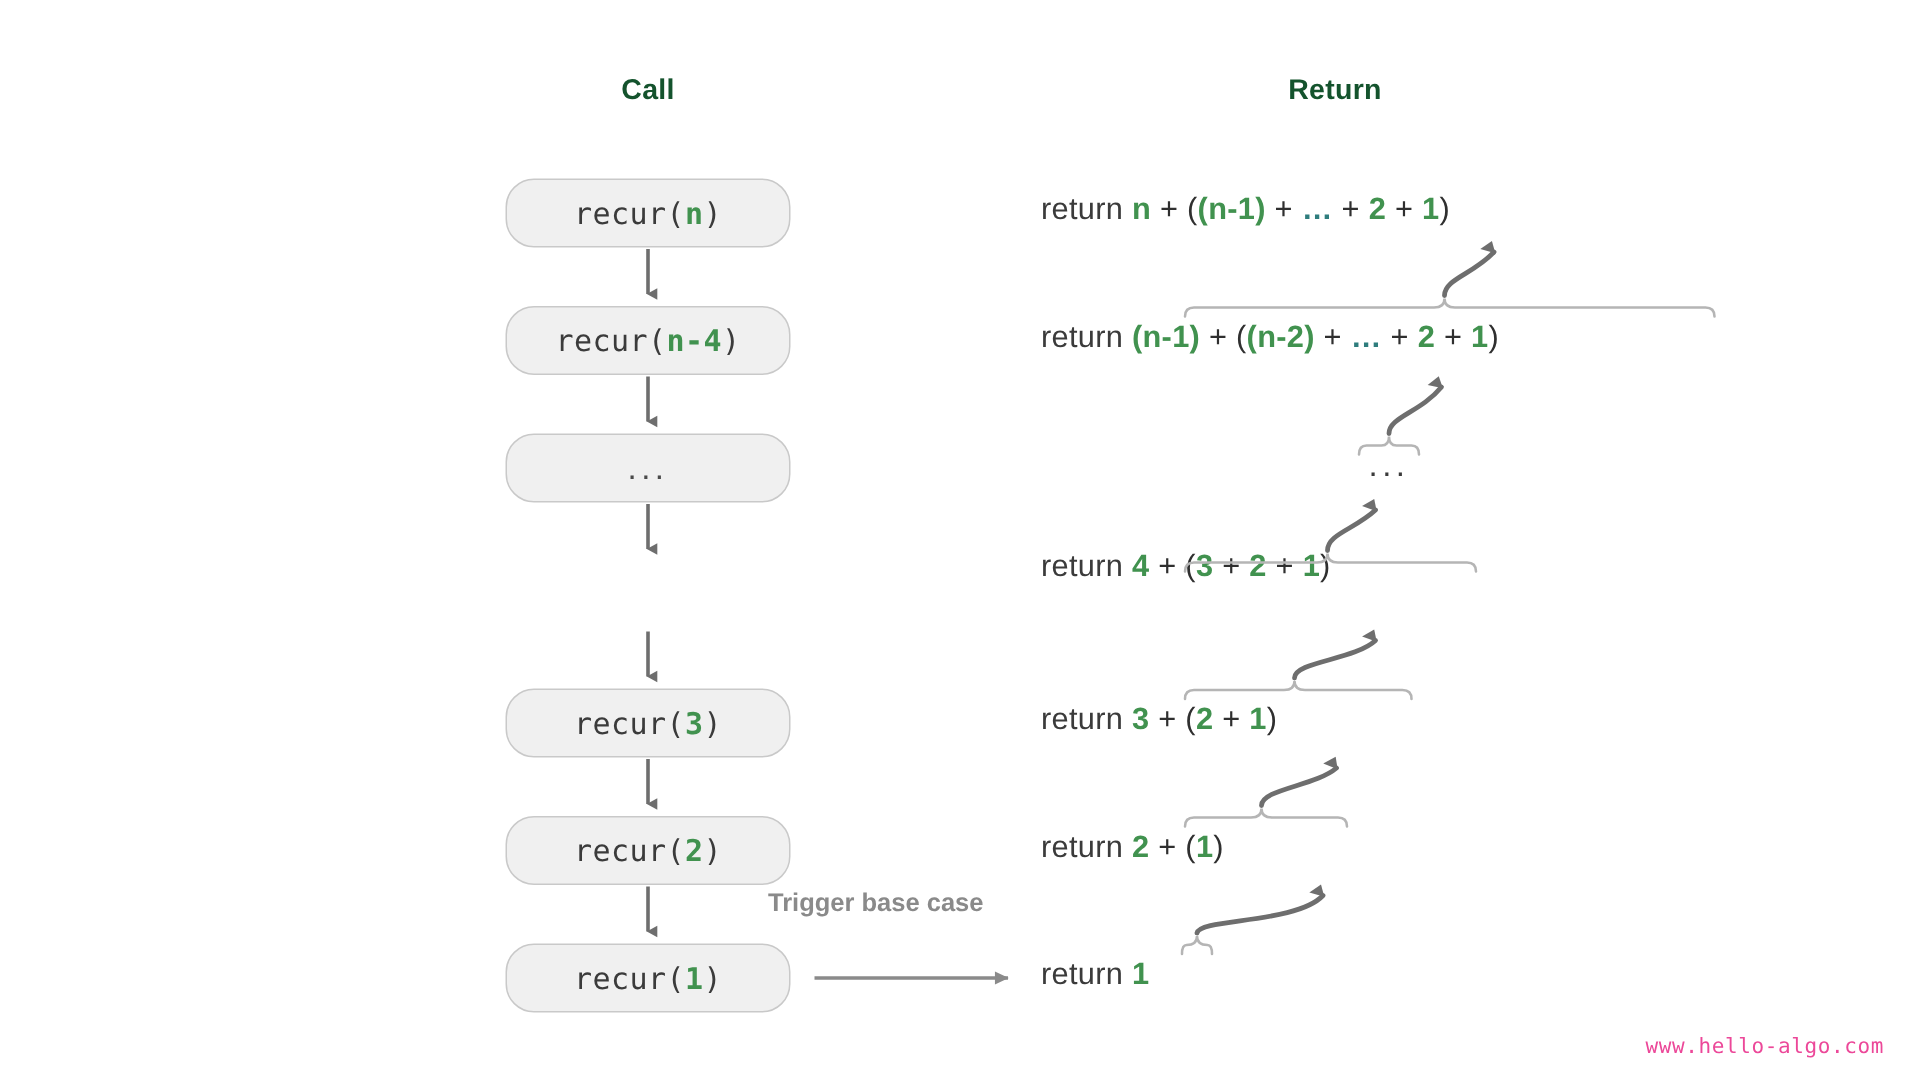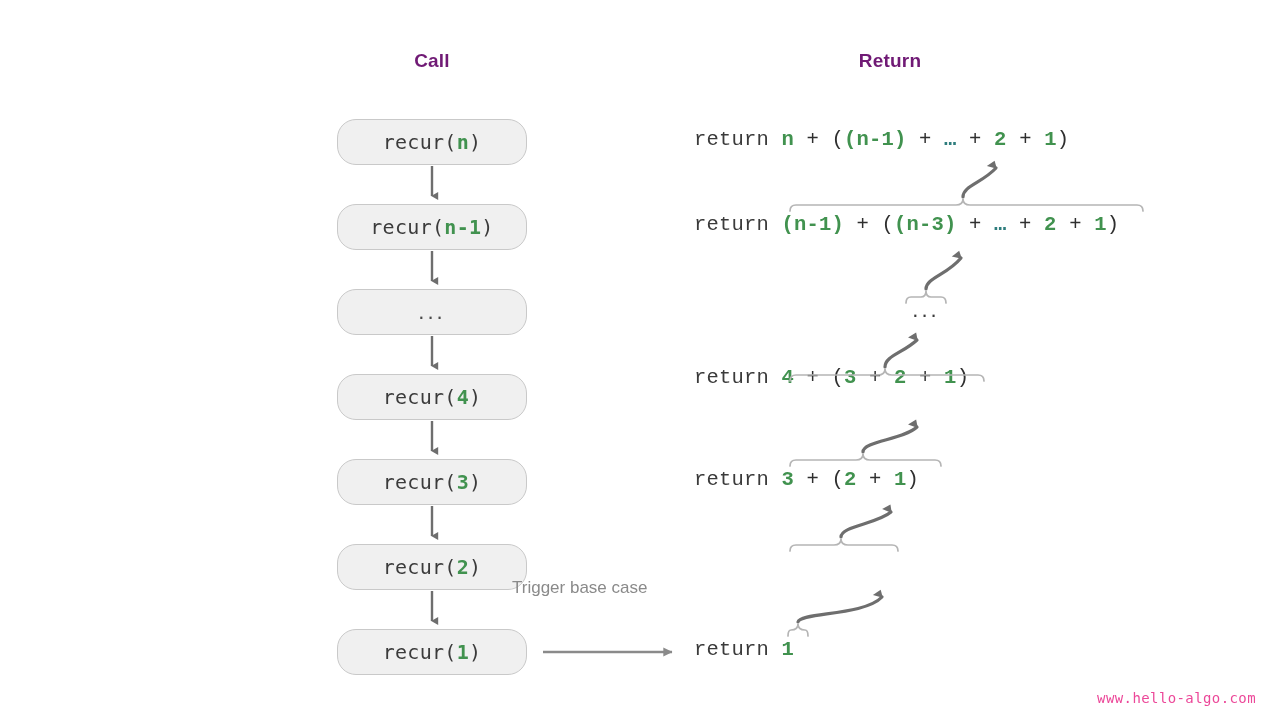--- a/index.html
+++ b/index.html
@@ -20,21 +20,21 @@
     width: 1280px;
     height: 720px;
   }
 
   
   .col-header {
     position: absolute;
     font-family: "Liberation Sans", sans-serif;
     font-weight: bold;
     font-size: 19px;
-    color: #701a75;
+    color: #14532d;
     letter-spacing: 0.2px;
     white-space: nowrap;
     transform: translateX(-50%);
   }
   #hdr-call   { left: 432px; top: 50px; }
   #hdr-return { left: 890px; top: 50px; }
 
   
   .call-box {
     position: absolute;
@@ -58,21 +58,21 @@
     font-family: "Liberation Sans", sans-serif;
     font-size: 22px;
     color: #4a4a4a;
     letter-spacing: 3px;
   }
 
   
   .ret-line {
     position: absolute;
     left: 694px;
-    font-family: Liberation Mono, monospace;
+    font-family: Liberation Sans, sans-serif;
     font-size: 20.5px;
     color: #3b3b3b;
     white-space: pre;
     letter-spacing: 0.2px;
   }
   .ret-line .kw   { color: #3b3b3b; }
   .ret-line .g    { color: #41924f; font-weight: bold; }
   .ret-line .op   { color: #2f2f2f; }
   .ret-line .el   { color: #2e7d7d; font-weight: bold; }
 
@@ -83,23 +83,23 @@
     color: #3b3b3b;
     letter-spacing: 3px;
     white-space: nowrap;
     transform: translateX(-50%);
   }
 
   
   #trigger-label {
     position: absolute;
     left: 512px;
-    top: 578px;
-    font-family: "Liberation Sans", sans-serif;
-    font-weight: normal;
+    top: 592px;
+    font-family: "Liberation Sans", sans-serif;
+    font-weight: bold;
     font-size: 17px;
     color: #8a8a8a;
     white-space: nowrap;
   }
 
   
   #watermark {
     position: absolute;
     right: 24px;
     bottom: 14px;
@@ -123,27 +123,24 @@
 
 <div id="stage">
 
   <div class="col-header" id="hdr-call">Call</div>
   <div class="col-header" id="hdr-return">Return</div>
 
   <div class="call-box" style="top:119px">
     <span><span>recur(</span><span class="arg">n</span><span>)</span></span>
   </div>
   <div class="call-box" style="top:204px">
-    <span><span>recur(</span><span class="arg">n-1</span><span>)</span></span>
+    <span><span>recur(</span><span class="arg">n-4</span><span>)</span></span>
   </div>
   <div class="call-box dots" style="top:289px">
     <span>...</span>
-  </div>
-  <div class="call-box" style="top:374px">
-    <span><span>recur(</span><span class="arg">4</span><span>)</span></span>
   </div>
   <div class="call-box" style="top:459px">
     <span><span>recur(</span><span class="arg">3</span><span>)</span></span>
   </div>
   <div class="call-box" style="top:544px">
     <span><span>recur(</span><span class="arg">2</span><span>)</span></span>
   </div>
   <div class="call-box" style="top:629px">
     <span><span>recur(</span><span class="arg">1</span><span>)</span></span>
   </div>
@@ -167,24 +164,25 @@
       <line x1="432" y1="336" x2="432" y2="366"></line>
       <line x1="432" y1="421" x2="432" y2="451"></line>
       <line x1="432" y1="506" x2="432" y2="536"></line>
       <line x1="432" y1="591" x2="432" y2="621"></line>
     </g>
 
     <line x1="543" y1="652" x2="672" y2="652" stroke="#8a8a8a" stroke-width="2.4" fill="none" marker-end="url(#mk-right)"></line>
   </svg>
 
   <div class="ret-line" style="top:128px" id="line-ret-n"><span class="kw">return </span><span class="g">n</span><span class="op"> + (</span><span class="g">(n-1)</span><span class="op"> + </span><span class="el">…</span><span class="op"> + </span><span class="g">2</span><span class="op"> + </span><span class="g">1</span><span class="op">)</span></div>
-  <div class="ret-line" style="top:213px" id="line-ret-n1"><span class="kw">return </span><span class="g">(n-1)</span><span class="op"> + (</span><span class="g">(n-3)</span><span class="op"> + </span><span class="el">…</span><span class="op"> + </span><span class="g">2</span><span class="op"> + </span><span class="g">1</span><span class="op">)</span></div>
+  <div class="ret-line" style="top:213px" id="line-ret-n1"><span class="kw">return </span><span class="g">(n-1)</span><span class="op"> + (</span><span class="g">(n-2)</span><span class="op"> + </span><span class="el">…</span><span class="op"> + </span><span class="g">2</span><span class="op"> + </span><span class="g">1</span><span class="op">)</span></div>
   <div class="ret-dots" style="left:926px; top:297px">...</div>
   <div class="ret-line" style="top:366px" id="line-ret-4"><span class="kw">return </span><span class="g">4</span><span class="op"> + (</span><span class="g">3</span><span class="op"> + </span><span class="g">2</span><span class="op"> + </span><span class="g">1</span><span class="op">)</span></div>
   <div class="ret-line" style="top:468px" id="line-ret-3"><span class="kw">return </span><span class="g">3</span><span class="op"> + (</span><span class="g">2</span><span class="op"> + </span><span class="g">1</span><span class="op">)</span></div>
+  <div class="ret-line" style="top:553px" id="line-ret-2"><span class="kw">return </span><span class="g">2</span><span class="op"> + (</span><span class="g">1</span><span class="op">)</span></div>
   <div class="ret-line" style="top:638px" id="line-ret-1"><span class="kw">return </span><span class="g">1</span></div>
 
   <svg class="overlay" id="svg-return-arrows">
 
     <g fill="none" stroke="#b5b5b5" stroke-width="1.7" stroke-linecap="round">
 
       <path d="M790,211 Q790,205 796,205 L956,205 Q963,205 963,199 Q963,205 970,205 L1137,205 Q1143,205 1143,211"></path>
 
       <path d="M906,303 Q906,297 911,297 L921,297 Q926,297 926,291 Q926,297 931,297 L941,297 Q946,297 946,303"></path>
 

